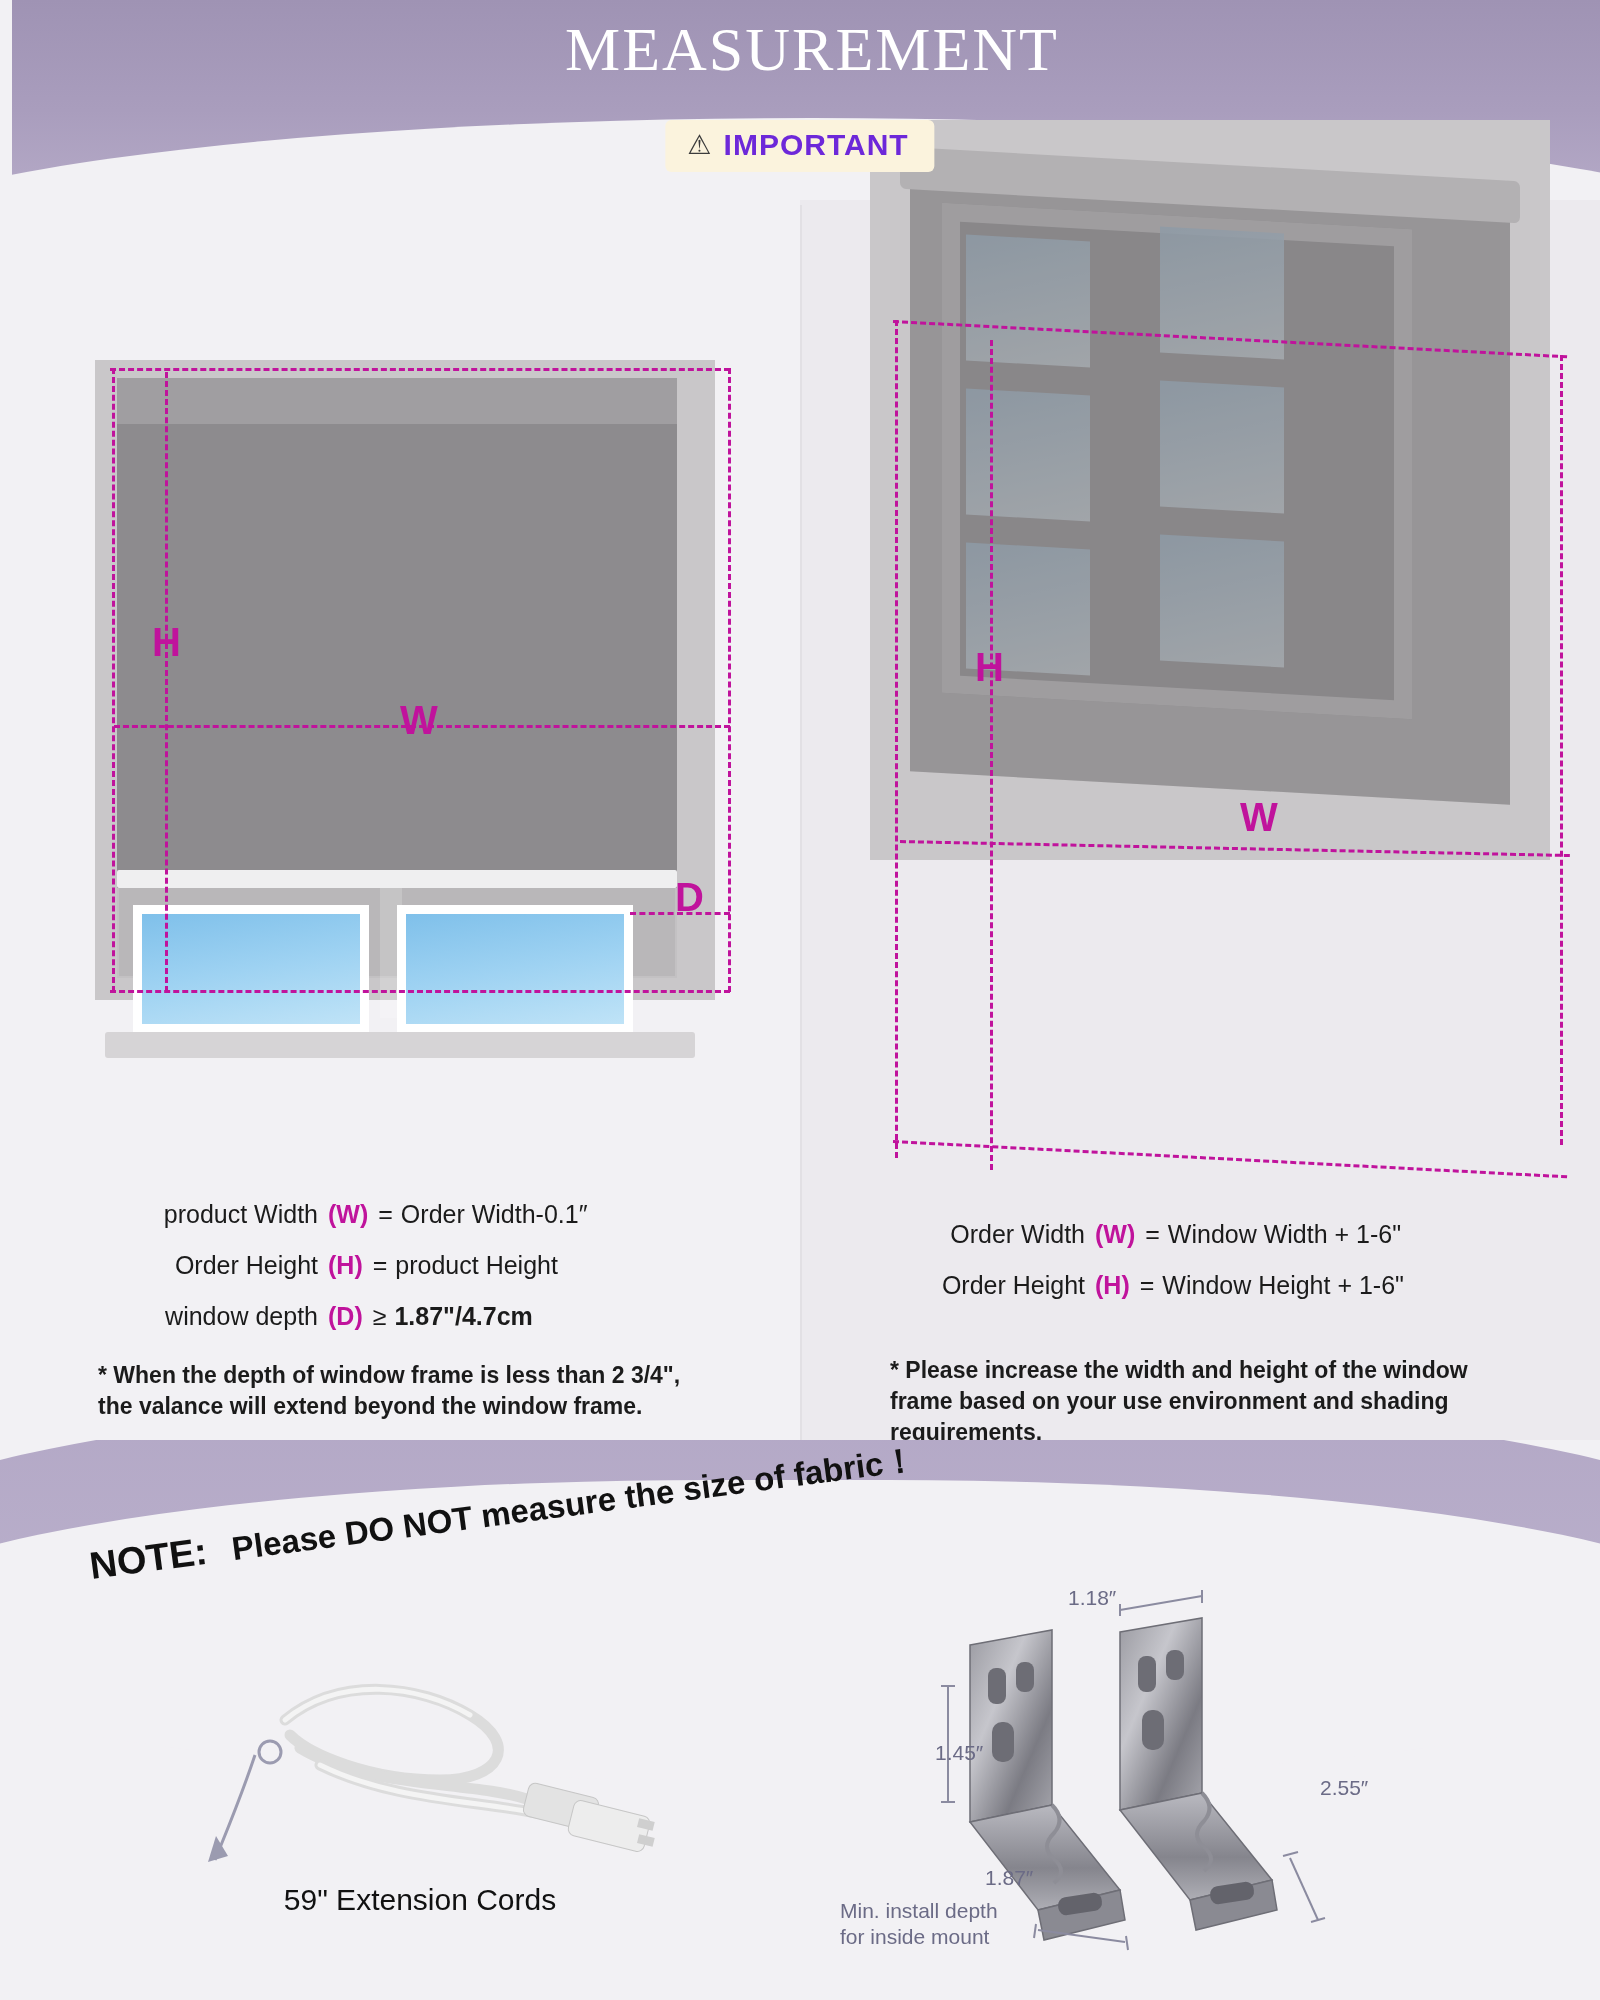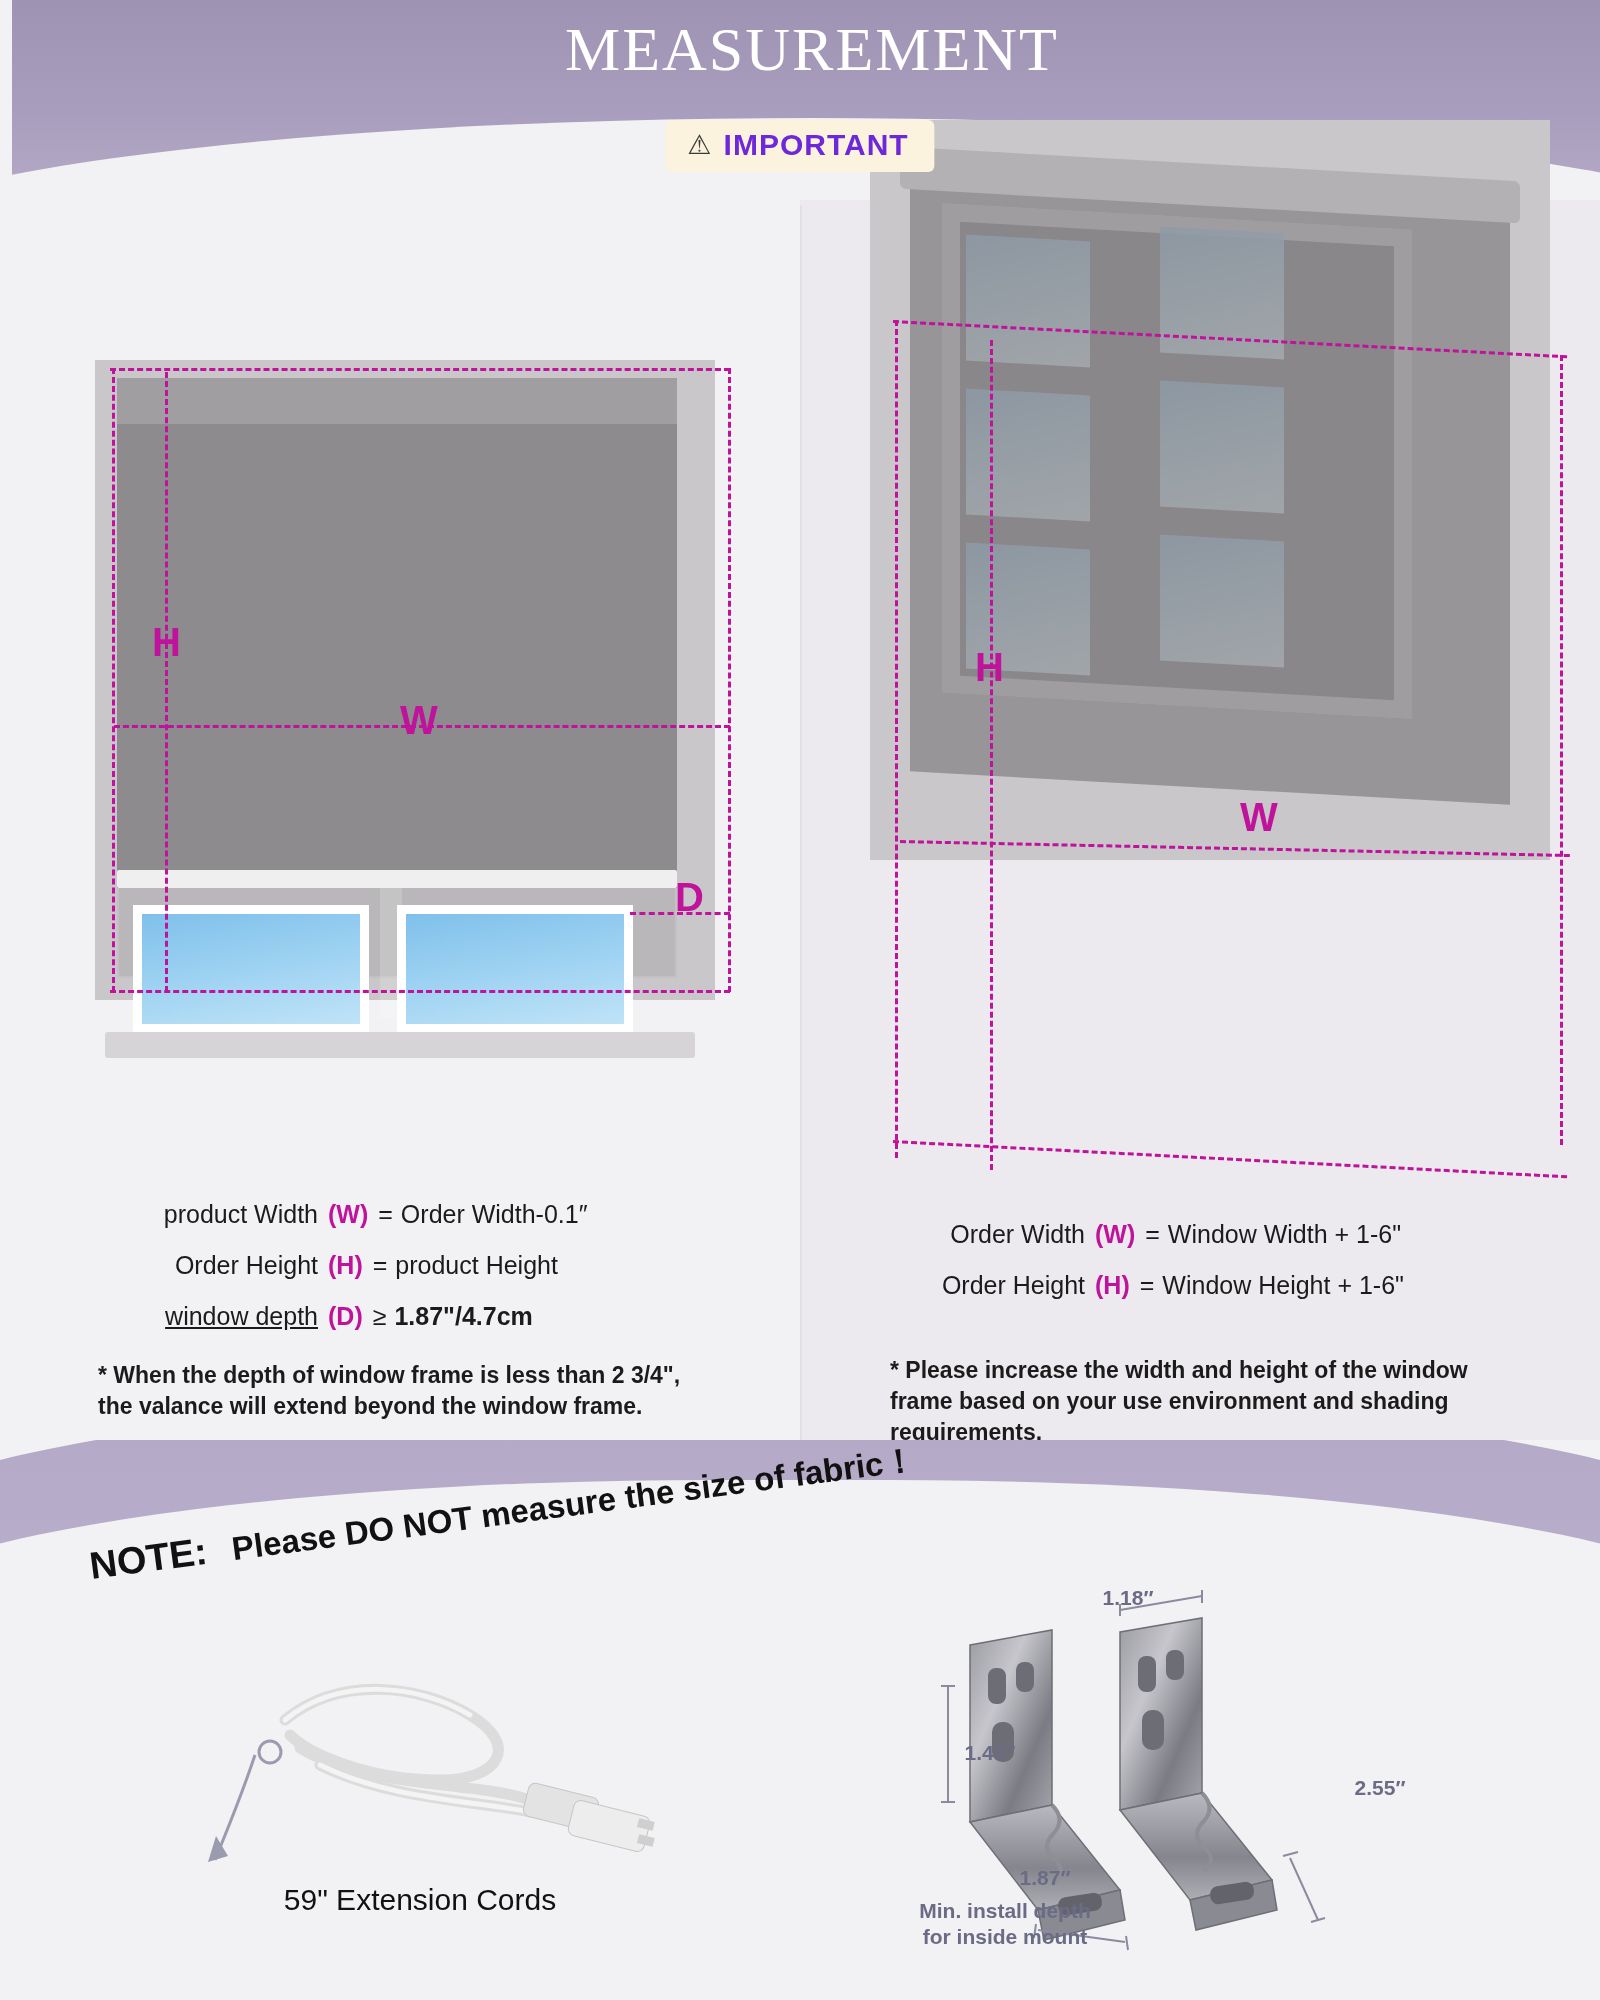--- a/index.html
+++ b/index.html
@@ -333,22 +333,21 @@
   
   .bracket-area {
     position: absolute;
     left: 820px; top: 1590px;
     width: 740px; height: 400px;
   }
   .dim-note {
     position: absolute;
     color: #6b6b86;
     font-size: 21px;
-    font-weight: bold;
-    text-align: center;
+    font-weight: normal;
     line-height: 1.25;
   }
 </style>
 </head>
 <body>
 
 <div class="header">
   <div class="header-title">MEASUREMENT</div>
 </div>
 <div class="important-badge">
@@ -391,21 +390,21 @@
       <span class="f-eq">=</span>
       <span class="f-val">Order Width-0.1″</span>
     </div>
     <div class="formula-row">
       <span class="f-label" style="width:210px;">Order Height</span>
       <span class="f-sym">(H)</span>
       <span class="f-eq">=</span>
       <span class="f-val">product Height</span>
     </div>
     <div class="formula-row">
-      <span class="f-label" style="width:210px;text-decoration:underline;">window depth</span>
+      <span class="f-label" style="width:210px;">window depth</span>
       <span class="f-sym">(D)</span>
       <span class="f-eq">≥</span>
       <span class="f-val f-strong">1.87"/4.7cm</span>
     </div>
   </div>
 
   <div class="note-star" style="left:98px; top:1160px; width:600px;">* When the depth of window frame is less than 2 3/4", the valance will extend beyond the window frame.</div>
 </div>
 
 <div class="col-right">

